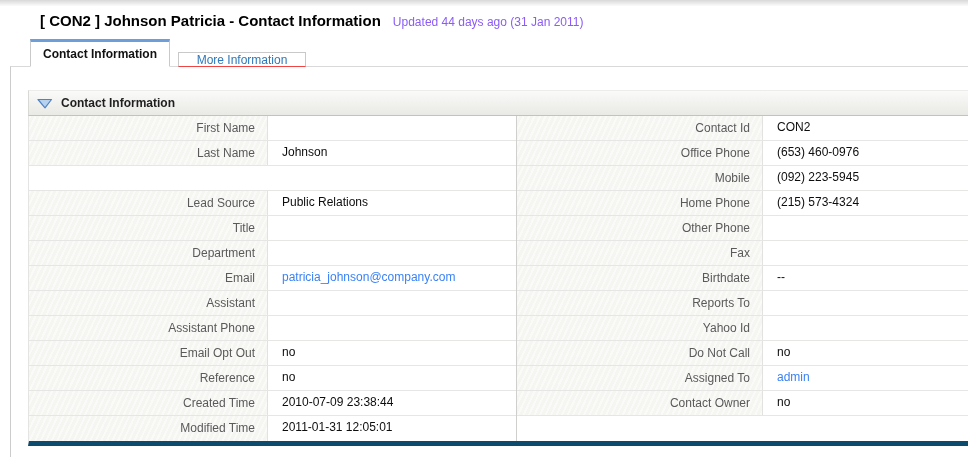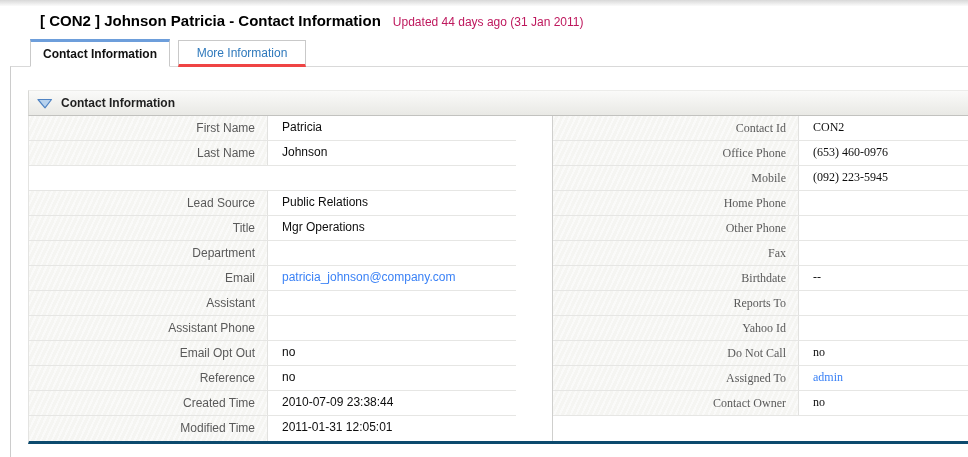--- a/index.html
+++ b/index.html
@@ -3,43 +3,43 @@
 <meta charset="utf-8">
 <style>
   * { margin:0; padding:0; box-sizing:border-box; }
   html,body { width:968px; height:457px; background:#fff; overflow:hidden;
               font-family:"Liberation Sans","DejaVu Sans",sans-serif; }
 
   .topstrip { height:6px; width:100%; background:linear-gradient(#d8d8d8,#fbfbfb); }
 
   .pageheader { padding:6px 8px 2px 8px; white-space:nowrap; }
   .pagetitle { font-size:15px; font-weight:bold; color:#000;padding-left:32px; }
-  .updated { font-size:12px; color:#be185d; margin-left:12px; }
+  .updated { font-size:12px; color:#8b5cf6; margin-left:12px; }
 
   .tabs { display:flex; margin:7px 0 -1px 30px; height:28px; position:relative; z-index:2; }
   .tab { width:128px; margin-right:8px; background:#fff;
          border:1px solid #c9c9c9; border-bottom:1px solid #fff;
          display:flex; align-items:center; justify-content:center;
          font-size:12px; color:#2e79bc; cursor:pointer; }
   .tab.active { width:140px; border-top:3px solid #6d9edb; font-weight:bold; color:#111; }
-  .tab:not(.active) { border-bottom:3px solid #ef4444; align-self:flex-end; height:27px; }
+  .tab:not(.active) { border-bottom:1px solid #ef4444; align-self:flex-end; height:15px; }
 
   .panel { border-top:1px solid #d9d9d9; border-left:1px solid #cccccc;
            margin-left:10px; height:392px; position:relative; z-index:1; }
 
   .section { margin:23px 0 0 17px; width:940px; }
   .sechead { height:26px; background:linear-gradient(#fafaf9,#e9e9e5);
              border-top:1px solid #ececea; border-bottom:1px solid #c2c2bf;
              border-left:1px solid #d8d8d5;
              display:flex; align-items:center; gap:8px; padding-left:8px;
              font-size:12px; font-weight:bold; color:#1f1f1f; cursor:pointer; }
 
-  .fields { display:flex; border-bottom:3px solid #0c4a6e; border-left:1px solid #e4e4e2;gap:36px; }
+  .fields { display:flex; border-bottom:5px solid #0c4a6e; border-left:1px solid #e4e4e2; }
   .fcol { width:487px; }
-  .fcol.rightcol { flex:1; border-left:1px solid #cfcfcd;font-family:Liberation Serif, serif; }
+  .fcol.rightcol { flex:1; border-left:1px solid #cfcfcd; }
   .frow { display:flex; height:25px; border-bottom:1px solid #e6e6e4; }
   .frow:last-child { border-bottom:none; }
   .lab { width:239px; flex:0 0 auto;
          background-color:#f5f5f2;
          background-image:repeating-linear-gradient(115deg, rgba(255,255,255,.55) 0 2px, rgba(255,255,255,0) 2px 5px);
          color:#5a5a5a; text-align:right; padding-right:12px;
          font-size:12px; line-height:24px; border-right:1px solid #e2e2e0;
          white-space:nowrap; overflow:hidden; }
   .rightcol .lab { width:246px; }
   .val { flex:1; padding-left:14px; font-size:12px; color:#0d0d0d;
@@ -67,36 +67,34 @@
     <div class="sechead">
       <svg class="tri" width="16" height="11" viewBox="0 0 16 11">
         <polygon points="1,1.5 14.5,1.5 8,9.8" fill="#b7d2ee" stroke="#4f83c3" stroke-width="1.2" stroke-linejoin="round"></polygon>
       </svg>
       <span>Contact Information</span>
     </div>
     <div class="fields">
       <div class="fcol">
           <div class="frow">
             <div class="lab">First Name</div>
-            <div class="val">Patricia</div>
           </div>
           <div class="frow">
             <div class="lab">Last Name</div>
             <div class="val">Johnson</div>
           </div>
           <div class="frow">
             <div class="val"></div>
           </div>
           <div class="frow">
             <div class="lab">Lead Source</div>
             <div class="val">Public Relations</div>
           </div>
           <div class="frow">
             <div class="lab">Title</div>
-            <div class="val">Mgr Operations</div>
           </div>
           <div class="frow">
             <div class="lab">Department</div>
             <div class="val"></div>
           </div>
           <div class="frow">
             <div class="lab">Email</div>
             <div class="val"><a class="cell-link">patricia_johnson@company.com</a></div>
           </div>
           <div class="frow">
@@ -132,20 +130,21 @@
           <div class="frow">
             <div class="lab">Office Phone</div>
             <div class="val">(653) 460-0976</div>
           </div>
           <div class="frow">
             <div class="lab">Mobile</div>
             <div class="val">(092) 223-5945</div>
           </div>
           <div class="frow">
             <div class="lab">Home Phone</div>
+            <div class="val">(215) 573-4324</div>
           </div>
           <div class="frow">
             <div class="lab">Other Phone</div>
             <div class="val"></div>
           </div>
           <div class="frow">
             <div class="lab">Fax</div>
             <div class="val"></div>
           </div>
           <div class="frow">

